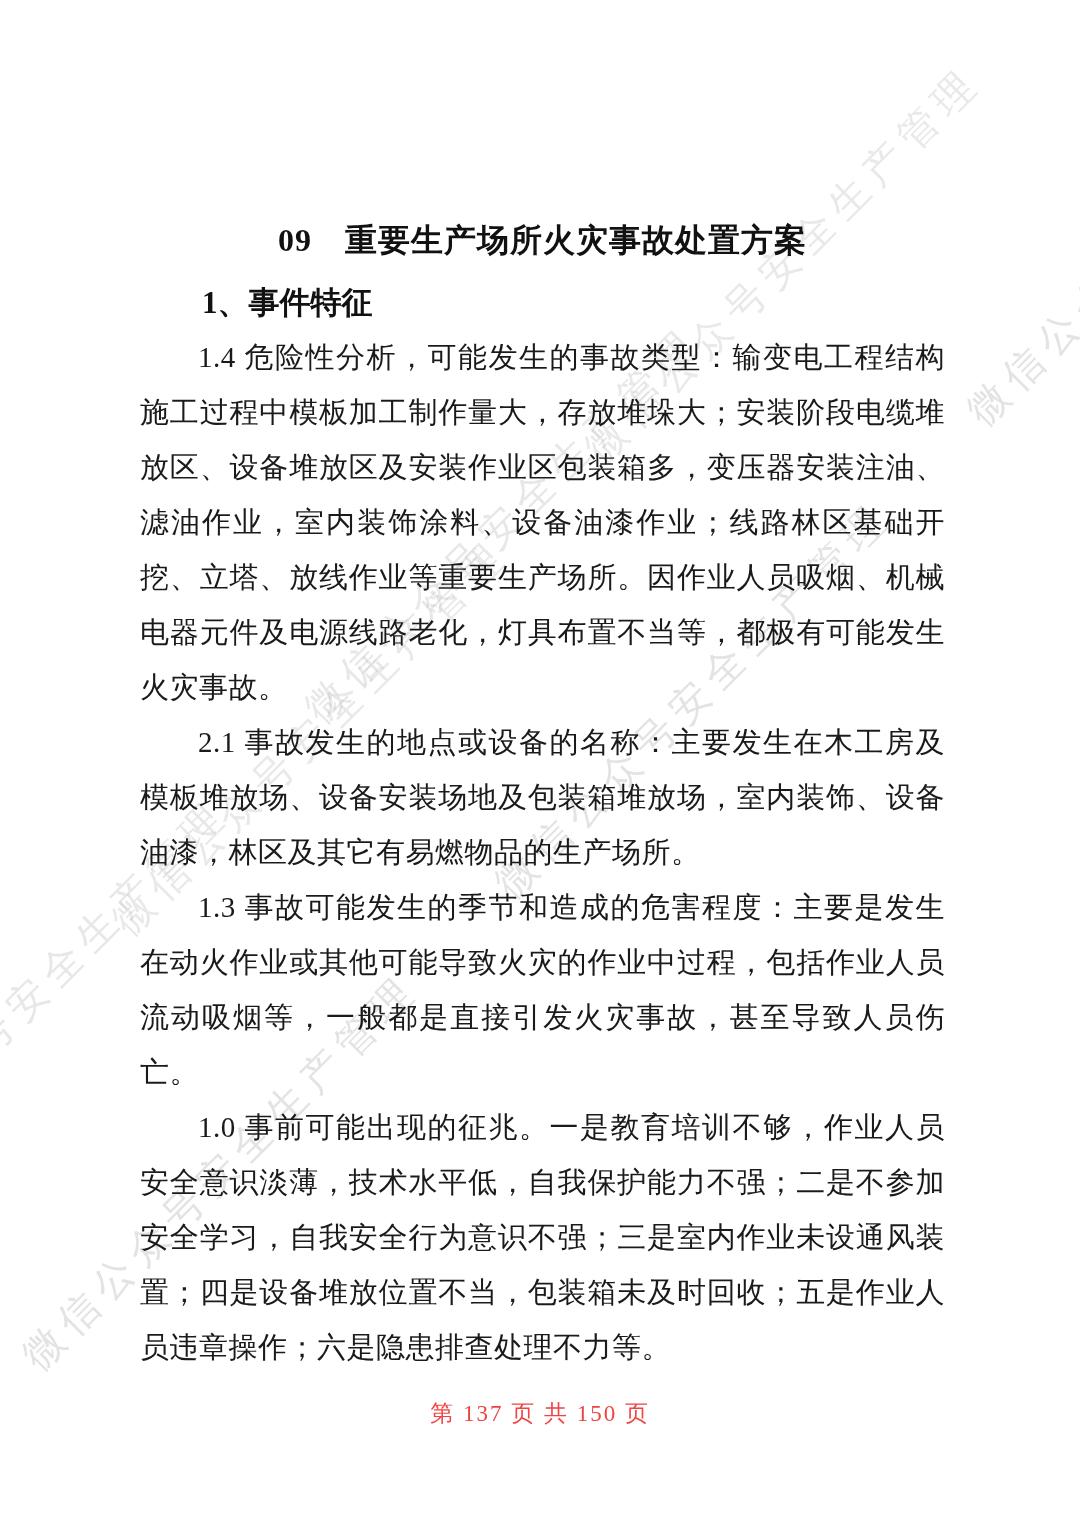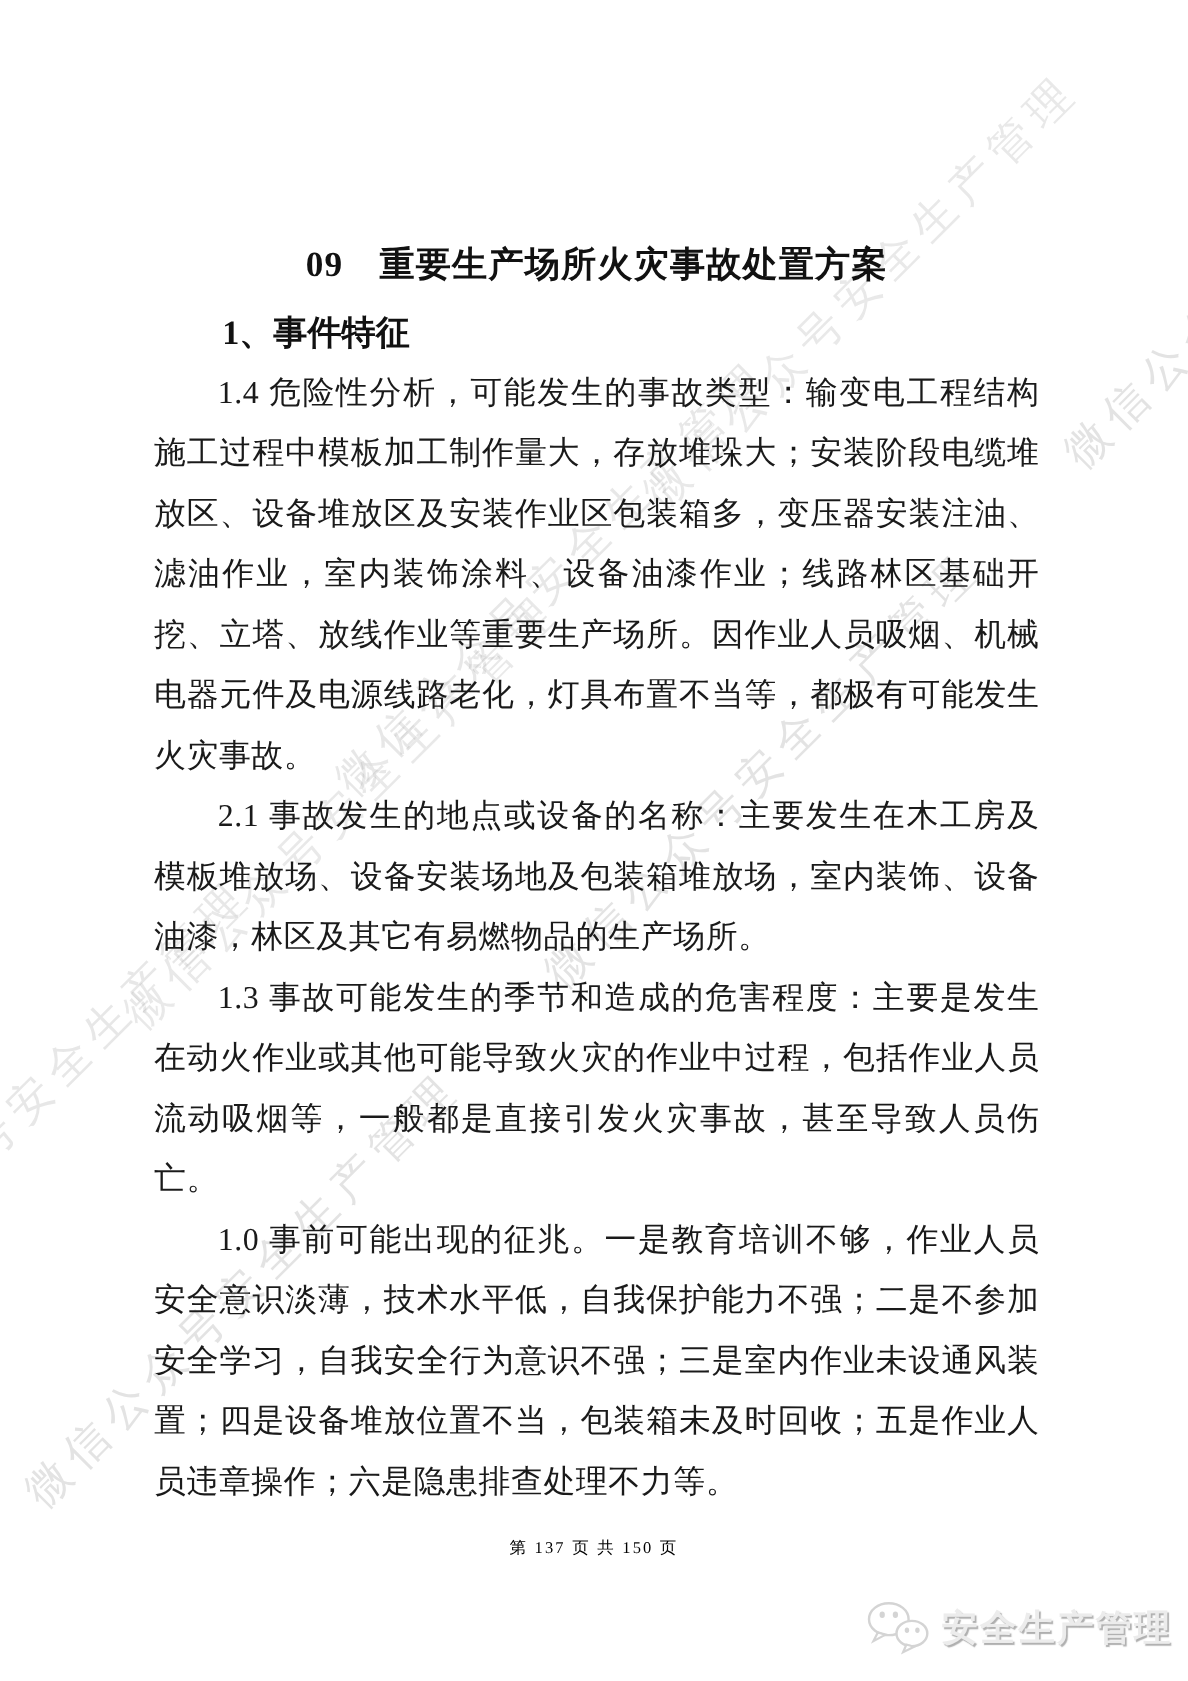--- a/index.html
+++ b/index.html
@@ -79,23 +79,23 @@
     letter-spacing: 0.5px;
     color: #1a1a1a;
   }
   
   .page-footer {
     position: absolute;
     left: 0;
     right: 0;
     top: 1398px;
     text-align: center;
-    font-size: 15px;
+    font-size: 23px;
     letter-spacing: 2px;
-    color: #000000;
+    color: #ef4444;
     z-index: 1;
   }
   
   .brand {
     position: absolute;
     top: 1455px;
     right: 14px;
     display: flex;
     align-items: center;
     gap: 8px;
@@ -139,29 +139,14 @@
 
     <p class="para">1.4 危险性分析，可能发生的事故类型：输变电工程结构施工过程中模板加工制作量大，存放堆垛大；安装阶段电缆堆放区、设备堆放区及安装作业区包装箱多，变压器安装注油、滤油作业，室内装饰涂料、设备油漆作业；线路林区基础开挖、立塔、放线作业等重要生产场所。因作业人员吸烟、机械电器元件及电源线路老化，灯具布置不当等，都极有可能发生火灾事故。</p>
     <p class="para">2.1 事故发生的地点或设备的名称：主要发生在木工房及模板堆放场、设备安装场地及包装箱堆放场，室内装饰、设备油漆，林区及其它有易燃物品的生产场所。</p>
     <p class="para">1.3 事故可能发生的季节和造成的危害程度：主要是发生在动火作业或其他可能导致火灾的作业中过程，包括作业人员流动吸烟等，一般都是直接引发火灾事故，甚至导致人员伤亡。</p>
     <p class="para">1.0 事前可能出现的征兆。一是教育培训不够，作业人员安全意识淡薄，技术水平低，自我保护能力不强；二是不参加安全学习，自我安全行为意识不强；三是室内作业未设通风装置；四是设备堆放位置不当，包装箱未及时回收；五是作业人员违章操作；六是隐患排查处理不力等。</p>
 
   </div>
 
   <div class="page-footer">第 137 页 共 150 页</div>
 
-  <div class="brand">
-    <svg class="brand-icon" viewBox="0 0 62 50" fill="none" xmlns="http://www.w3.org/2000/svg">
-
-      <ellipse cx="22" cy="17" rx="18" ry="14.5" stroke="#d4d4d4" stroke-width="2.2" fill="#ffffff"></ellipse>
-      <path d="M12 29 L8 37 L19 31 Z" fill="#ffffff" stroke="#d4d4d4" stroke-width="2"></path>
-      <ellipse cx="16" cy="13" rx="2.4" ry="3" fill="#d4d4d4"></ellipse>
-      <ellipse cx="28" cy="13" rx="2.4" ry="3" fill="#d4d4d4"></ellipse>
-
-      <ellipse cx="43" cy="30" rx="14" ry="11.5" stroke="#d4d4d4" stroke-width="2.2" fill="#ffffff"></ellipse>
-      <path d="M38 40 L35 47 L45 42 Z" fill="#ffffff" stroke="#d4d4d4" stroke-width="2"></path>
-      <ellipse cx="38.5" cy="27" rx="2" ry="2.5" fill="#d4d4d4"></ellipse>
-      <ellipse cx="48" cy="27" rx="2" ry="2.5" fill="#d4d4d4"></ellipse>
-    </svg>
-    <span class="brand-text">安全生产管理</span>
-  </div>
 
 </div>
 
 </body></html>

